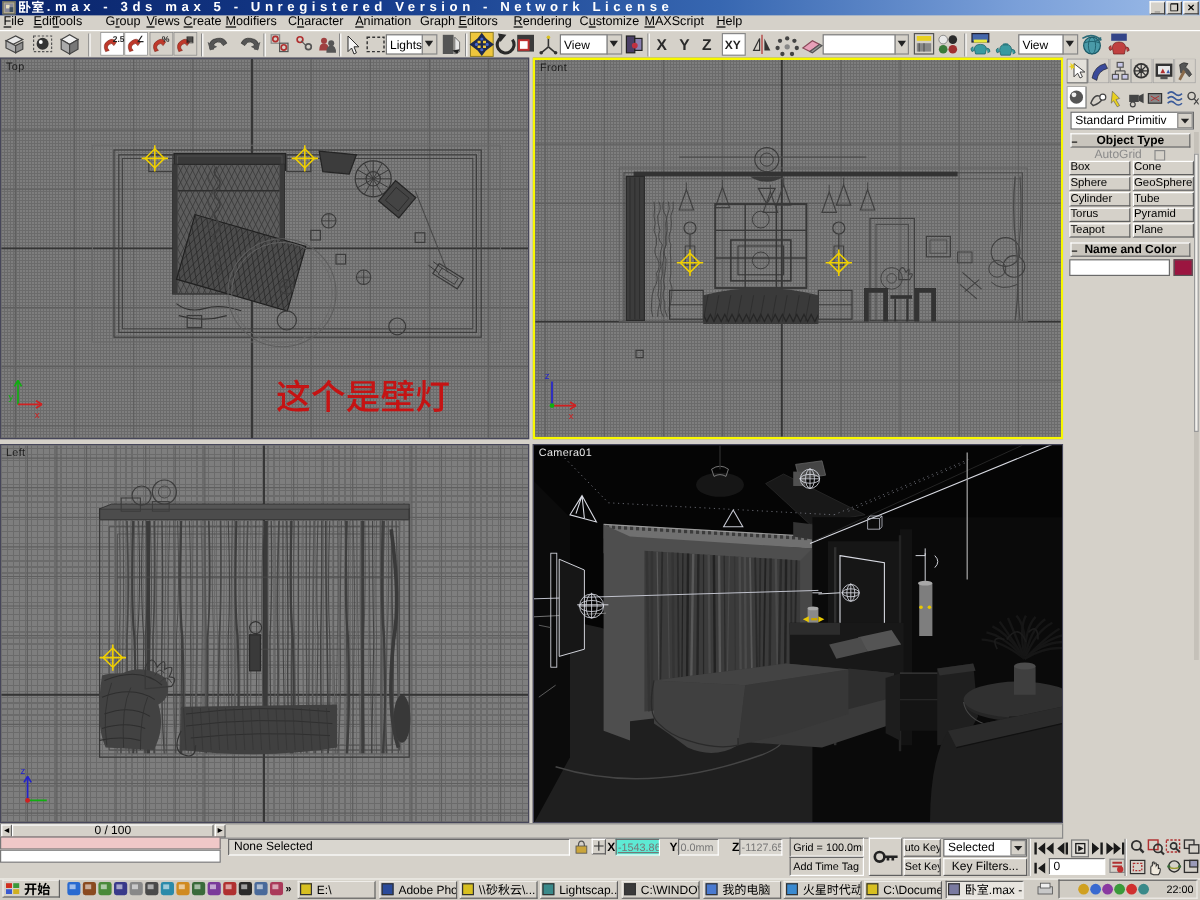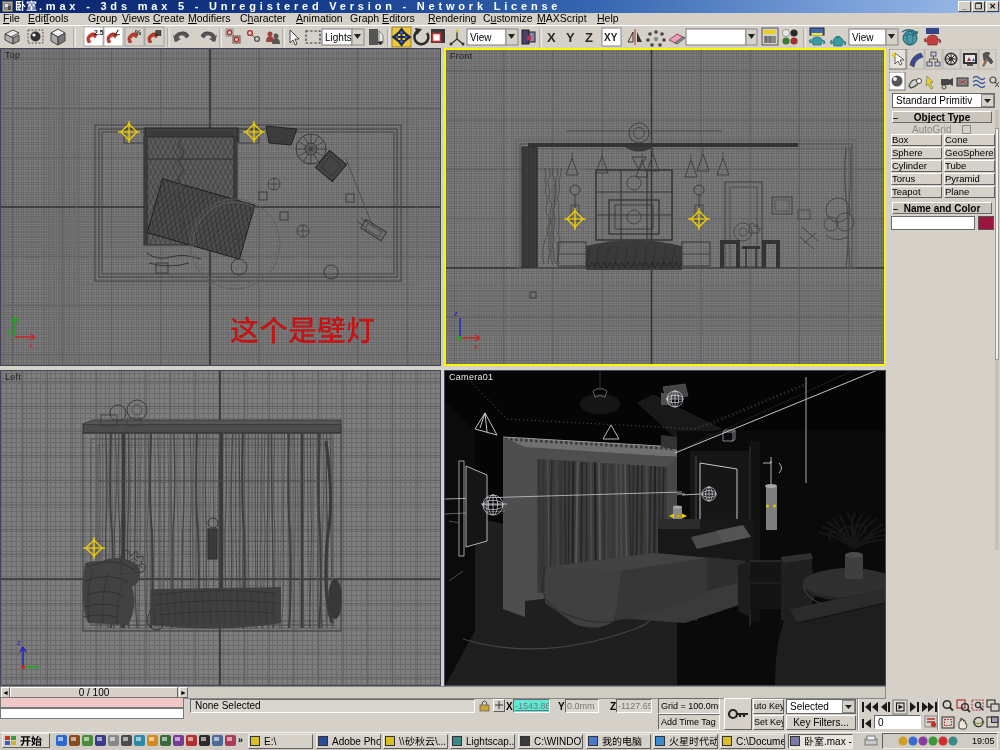--- a/index.html
+++ b/index.html
@@ -1379,20 +1379,20 @@
     <div class="abs" style="left:790px;top:736px;width:10px;height:10px;background:#7a7aa0;border:1px solid #333;"></div>
     <div class="abs" style="left:882px;top:733px;width:116px;height:16px;border:1px solid;border-color:#5f5f5f #efede9 #efede9 #5f5f5f;"></div>
     <svg class="abs" style="left:898px;top:735px;" width="72" height="12">
       <circle cx="5" cy="6" r="4.5" fill="#d0a020"></circle>
       <circle cx="15" cy="6" r="4.5" fill="#3a6ad0"></circle>
       <circle cx="25" cy="6" r="4.5" fill="#8a3aa0"></circle>
       <circle cx="35" cy="6" r="4.5" fill="#3a9a3a"></circle>
       <circle cx="45" cy="6" r="4.5" fill="#d03030"></circle>
       <circle cx="55" cy="6" r="4.5" fill="#3a8a8a"></circle>
     </svg>
-    <div class="abs" style="left:972px;top:736px;font-size:9px;">19:05</div>
+    <div class="abs" style="left:972px;top:736px;font-size:9px;">22:00</div>
     <div class="abs" style="left:864px;top:735px;width:14px;height:12px;">
       <svg width="14" height="12">
         <rect x="1" y="4" width="12" height="6" fill="#c8c8c8" stroke="#555" stroke-width="0.7"></rect>
         <rect x="3" y="1" width="8" height="4" fill="#eee" stroke="#555" stroke-width="0.7"></rect>
       </svg>
     </div>
 </div>
 
 </body></html>

